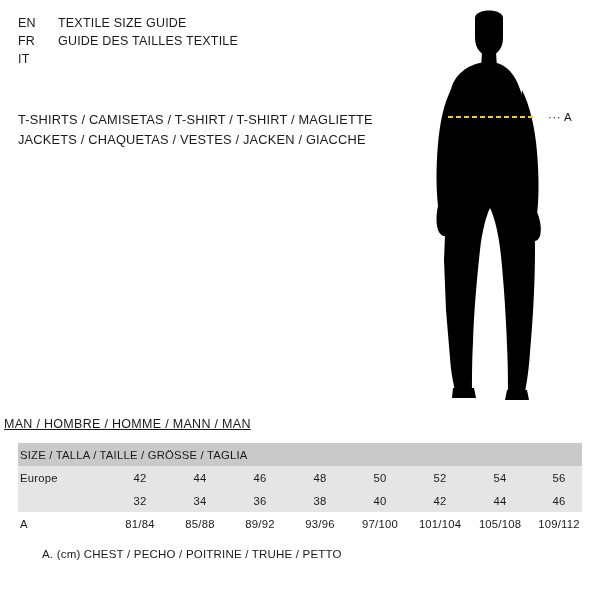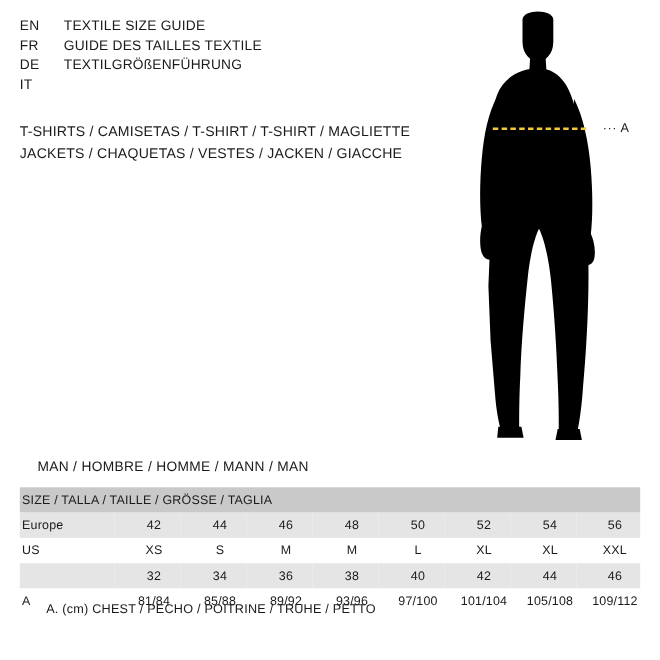--- a/index.html
+++ b/index.html
@@ -75,24 +75,25 @@
     top: 101px;
     font-size: 11.5px;
     letter-spacing: 0.5px;
     color: #1a1a1a;
   }
 
   
   .gender-heading {
     position: absolute;
     top: 417px;
-    left: 34px;
+    left: 4px;
     font-size: 12.5px;
     letter-spacing: 0.3px;
     white-space: nowrap;
+    text-decoration: underline;
   }
 
   
   .table-wrap {
     position: absolute;
     top: 443px;
     left: 18px;
     width: 564px;
   }
   table.size-table {
@@ -148,24 +149,20 @@
 <div class="page">
 
   <div class="lang-block">
     <div class="lang-row">
       <span class="lang-code">EN</span>
       <span class="lang-text">TEXTILE SIZE GUIDE</span>
     </div>
     <div class="lang-row">
       <span class="lang-code">FR</span>
       <span class="lang-text">GUIDE DES TAILLES TEXTILE</span>
-    </div>
-    <div class="lang-row">
-      <span class="lang-code">DE</span>
-      <span class="lang-text">TEXTILGRÖßENFÜHRUNG</span>
     </div>
     <div class="lang-row">
       <span class="lang-code">IT</span>
     </div>
   </div>
 
   <div class="category-block">
     <div class="category-line">T-SHIRTS / CAMISETAS / T-SHIRT / T-SHIRT / MAGLIETTE</div>
     <div class="category-line">JACKETS / CHAQUETAS / VESTES / JACKEN / GIACCHE</div>
   </div>
@@ -242,31 +239,20 @@
           <td class="cell">42</td>
           <td class="cell">44</td>
           <td class="cell">46</td>
           <td class="cell">48</td>
           <td class="cell">50</td>
           <td class="cell">52</td>
           <td class="cell">54</td>
           <td class="cell">56</td>
         </tr>
 
-        <tr class="row-plain">
-          <td class="col-label">US</td>
-          <td class="cell">XS</td>
-          <td class="cell">S</td>
-          <td class="cell">M</td>
-          <td class="cell">M</td>
-          <td class="cell">L</td>
-          <td class="cell">XL</td>
-          <td class="cell">XL</td>
-          <td class="cell">XXL</td>
-        </tr>
 
         <tr class="row-shade">
           <td class="col-label"></td>
           <td class="cell">32</td>
           <td class="cell">34</td>
           <td class="cell">36</td>
           <td class="cell">38</td>
           <td class="cell">40</td>
           <td class="cell">42</td>
           <td class="cell">44</td>

